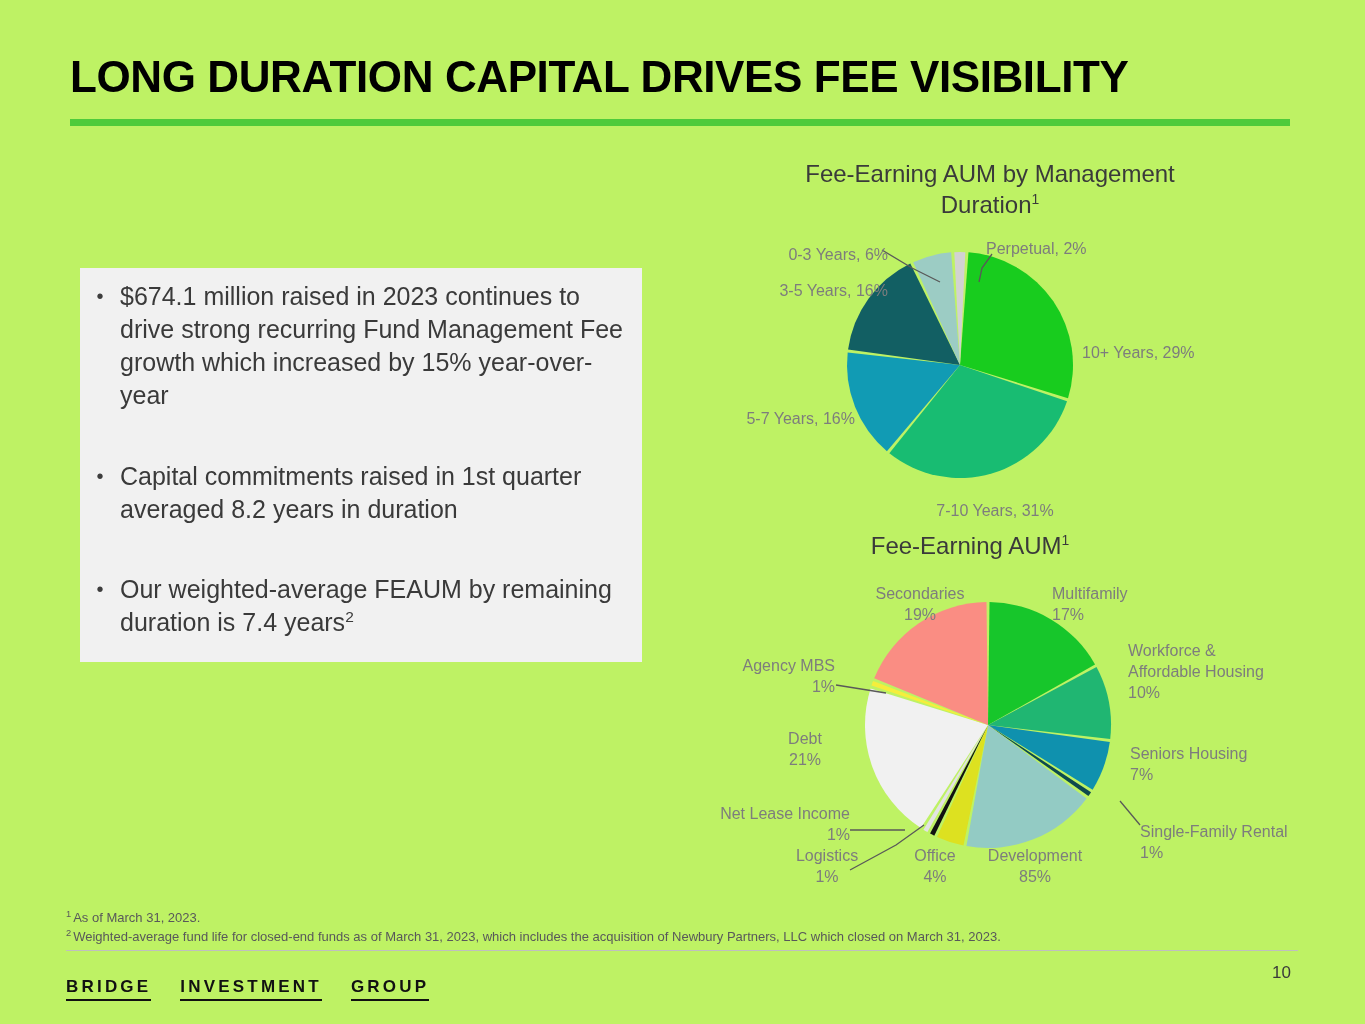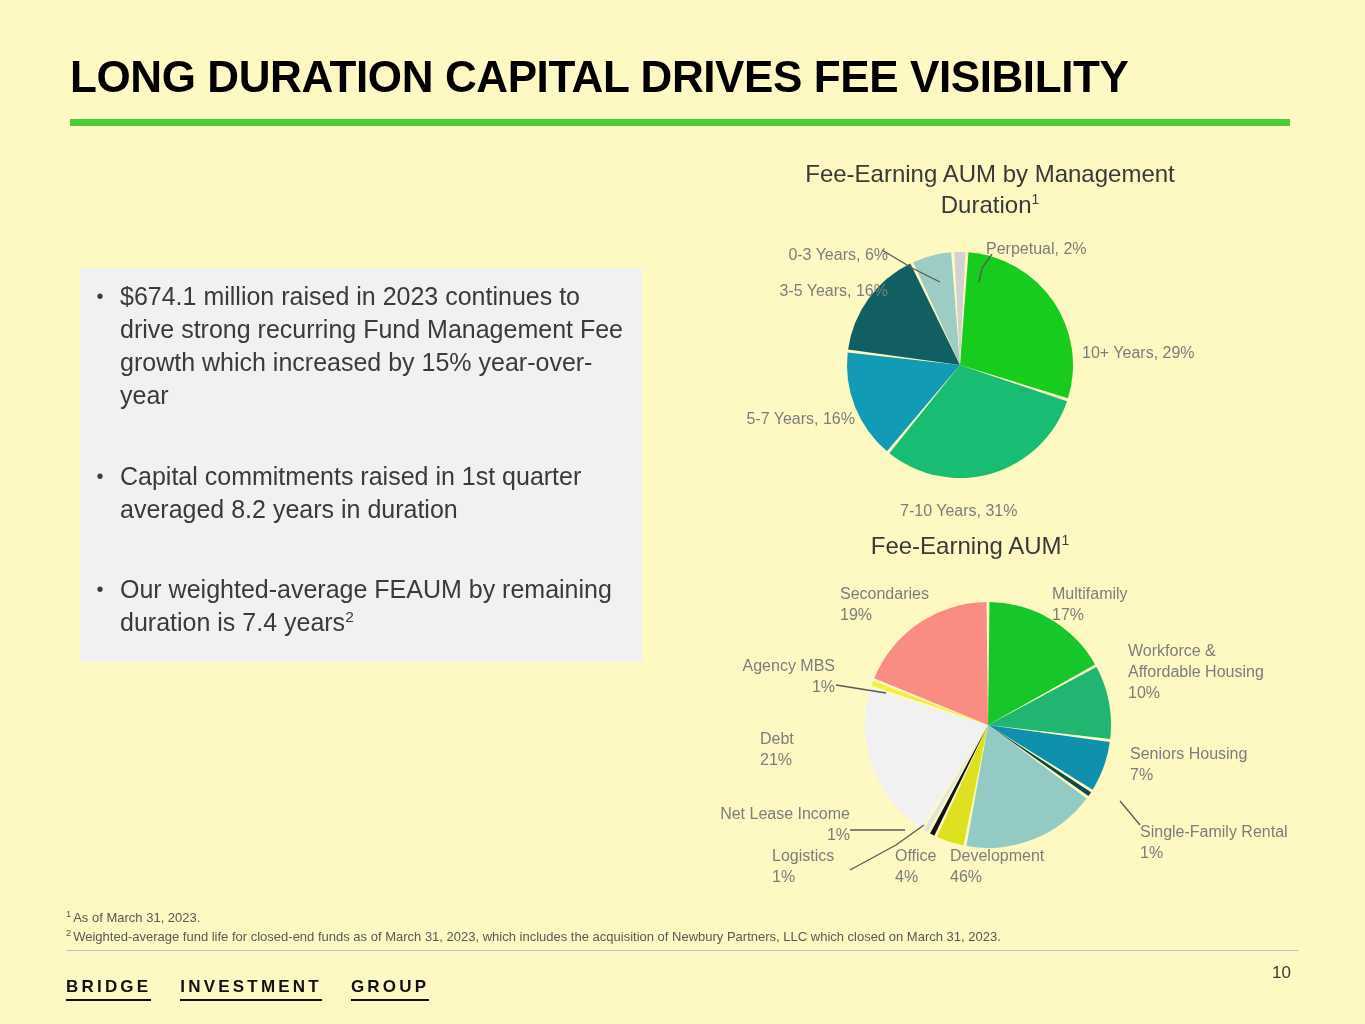--- a/index.html
+++ b/index.html
@@ -9,21 +9,21 @@
     background: #ffffff;
   }
   body {
     font-family: "Liberation Sans", sans-serif;
     color: #404040;
   }
   #slide {
     position: relative;
     width: 1365px;
     height: 1024px;
-    background: #fef9c3;
+    background: #bef264;
     overflow: hidden;
   }
 
   
   #slide-title {
     position: absolute;
     left: 70px;
     top: 52px;
     font-family: "Liberation Sans", sans-serif;
     font-size: 44px;
@@ -96,21 +96,21 @@
   }
   .pie-label {
     position: absolute;
     font-size: 16px;
     line-height: 21px;
     color: #7d7d7d;
     white-space: nowrap;
   }
   .pie-label.right { text-align: left; }
   .pie-label.left  { text-align: right; }
-  .pie-label.center{ }
+  .pie-label.center{ text-align: center; }
 
   svg { display: block; overflow: visible; }
 
   
   #footnotes {
     position: absolute;
     left: 66px;
     top: 908px;
     width: 1230px;
     font-size: 13px;
@@ -251,21 +251,21 @@
       <div>Seniors Housing</div>
       <div>7%</div>
     </div>
     <div class="pie-label right" style="left:440px; top:296px; width:210px;">
       <div>Single-Family Rental</div>
       <div>1%</div>
     </div>
 
     <div class="pie-label center" style="left:250px; top:320px; width:170px;">
       <div>Development</div>
-      <div>46%</div>
+      <div>85%</div>
     </div>
     <div class="pie-label center" style="left:195px; top:320px; width:80px;">
       <div>Office</div>
       <div>4%</div>
     </div>
     <div class="pie-label center" style="left:72px; top:320px; width:110px;">
       <div>Logistics</div>
       <div>1%</div>
     </div>
 

